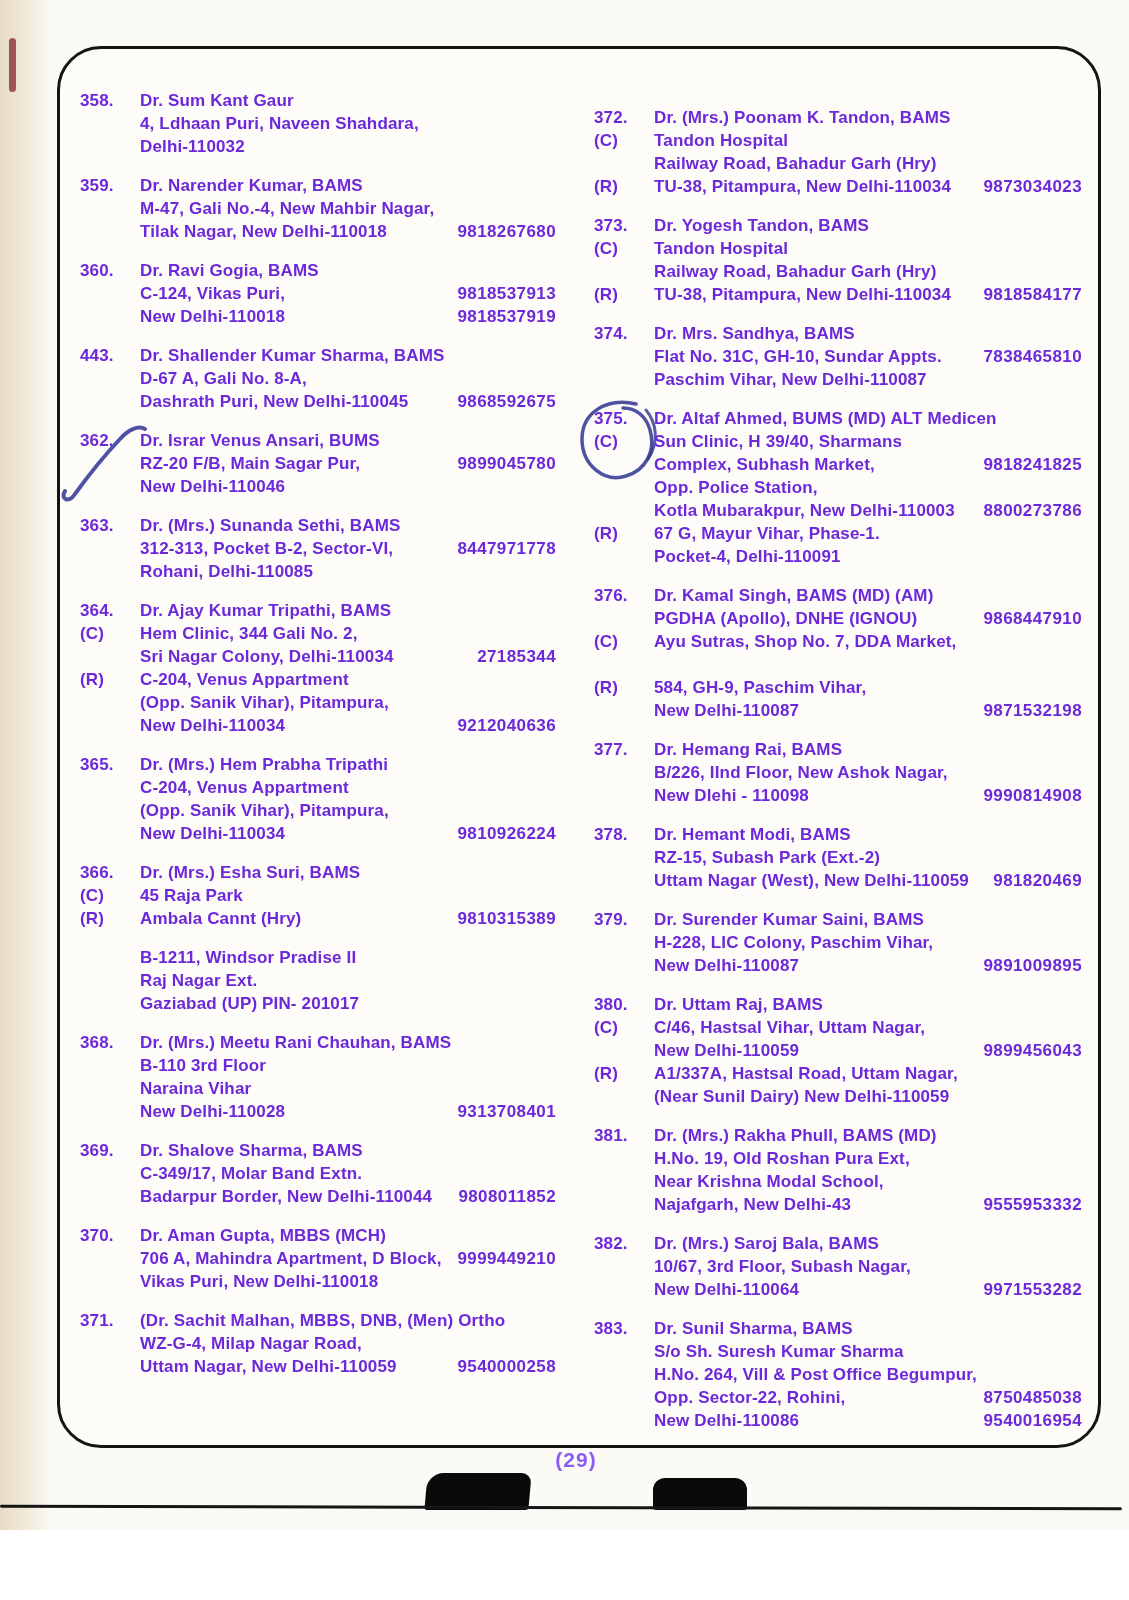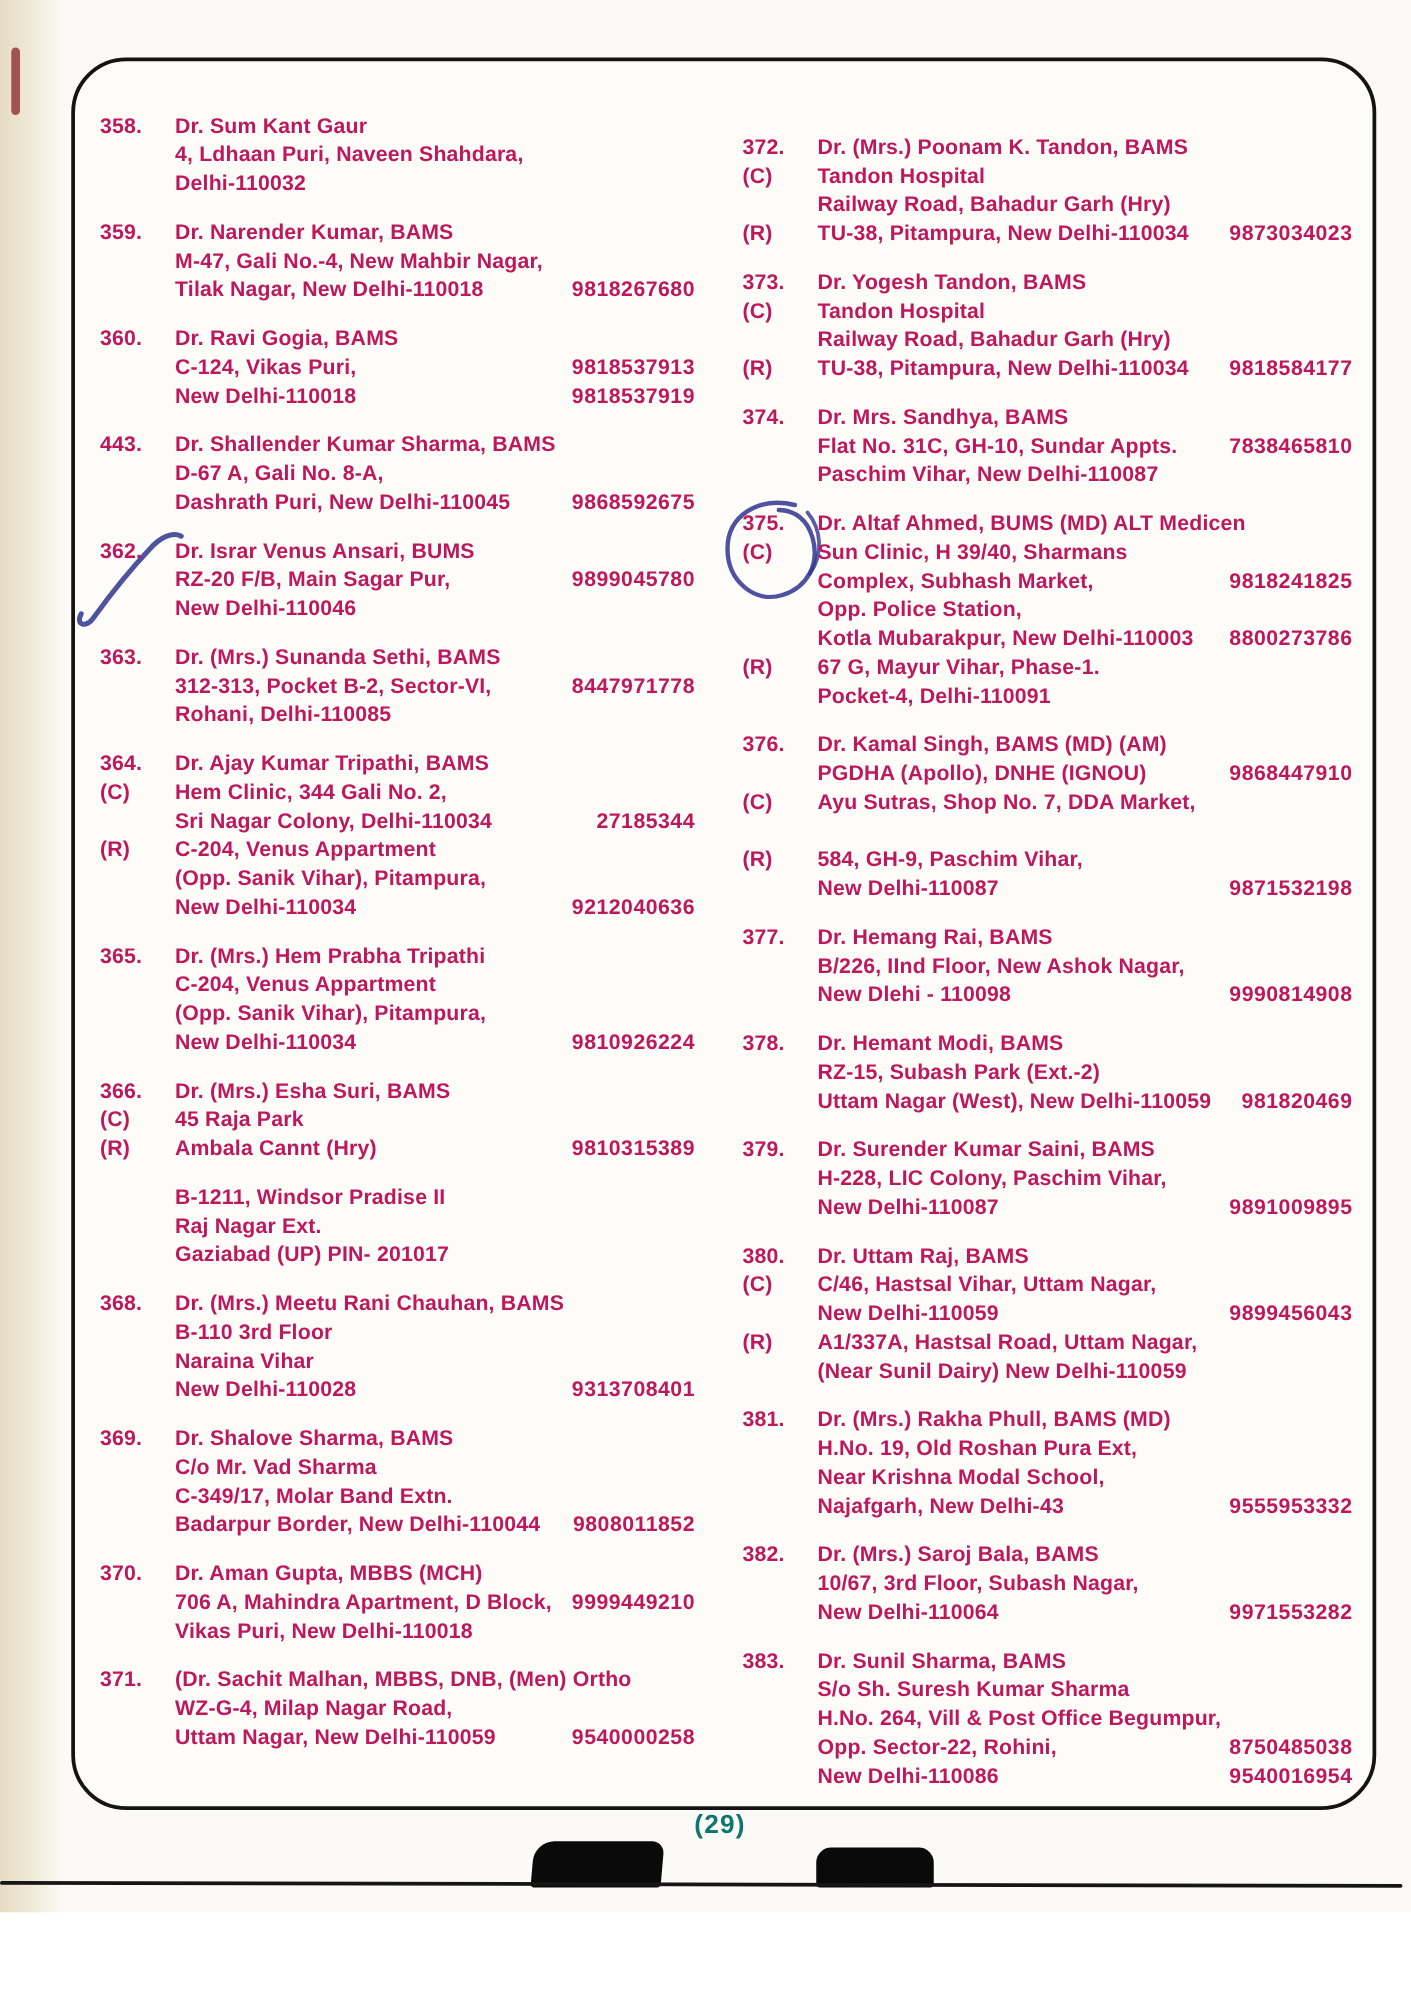--- a/index.html
+++ b/index.html
@@ -18,33 +18,33 @@
   }
   .red-mark {
     position:absolute; left:9px; top:38px; width:7px; height:54px;
     background:#8e3030; border-radius:4px; opacity:.8;
   }
   .frame {
     position:absolute; left:57px; top:46px; width:1038px; height:1396px;
     border:3.5px solid #141414; border-radius:44px;
     background:#fdfcf9;
   }
-  .col { position:absolute; font-size:17px; font-weight:600; color:#be185d; letter-spacing:.15px; }
+  .col { position:absolute; font-size:17px; font-weight:600; color:#6d28d9; letter-spacing:.15px; }
   .col-left  { left:18px; top:40px; width:478px; }
   .col-right { left:532px; top:34px; width:490px;margin-top:23px; }
   .entry { position:relative; margin-bottom:16px; }
   .line  { position:relative; padding-left:62px; line-height:23px; height:23px; white-space:nowrap; }
   .lbl   { position:absolute; left:2px; top:0; }
   .ph    { position:absolute; right:0; top:0; letter-spacing:.4px; }
   .mark  { position:absolute; pointer-events:none; }
   .mark.tick   { left:-20px; top:-8px; }
   .mark.circle { left:-16px; top:-10px; }
   .page-number {
     position:absolute; left:57px; top:1448px; width:1038px; text-align:center;
-    font-size:21px; font-weight:700; color:#0f766e; letter-spacing:1px;
+    font-size:21px; font-weight:700; color:#8b5cf6; letter-spacing:1px;
   }
   .blob1 {
     position:absolute; left:426px; top:1473px; width:104px; height:37px;
     background:#0a0a0a; border-radius:16px 10px 3px 3px; transform:skewX(-5deg);
   }
   .blob2 {
     position:absolute; left:653px; top:1478px; width:94px; height:32px;
     background:#0a0a0a; border-radius:12px 12px 3px 3px;
   }
   .scan-bottom-line {
@@ -122,21 +122,20 @@
           <div class="line"><span class="txt">Gaziabad (UP) PIN- 201017</span></div>
         </div>
         <div class="entry">
           <div class="line"><span class="lbl">368.</span><span class="txt">Dr. (Mrs.) Meetu Rani Chauhan, BAMS</span></div>
           <div class="line"><span class="txt">B-110 3rd Floor</span></div>
           <div class="line"><span class="txt">Naraina Vihar</span></div>
           <div class="line"><span class="txt">New Delhi-110028</span><span class="ph">9313708401</span></div>
         </div>
         <div class="entry">
           <div class="line"><span class="lbl">369.</span><span class="txt">Dr. Shalove Sharma, BAMS</span></div>
-          <div class="line"><span class="txt">C/o Mr. Vad Sharma</span></div>
           <div class="line"><span class="txt">C-349/17, Molar Band Extn.</span></div>
           <div class="line"><span class="txt">Badarpur Border, New Delhi-110044</span><span class="ph">9808011852</span></div>
         </div>
         <div class="entry">
           <div class="line"><span class="lbl">370.</span><span class="txt">Dr. Aman Gupta, MBBS (MCH)</span></div>
           <div class="line"><span class="txt">706 A, Mahindra Apartment, D Block,</span><span class="ph">9999449210</span></div>
           <div class="line"><span class="txt">Vikas Puri, New Delhi-110018</span></div>
         </div>
         <div class="entry">
           <div class="line"><span class="lbl">371.</span><span class="txt">(Dr. Sachit Malhan, MBBS, DNB, (Men) Ortho</span></div>

